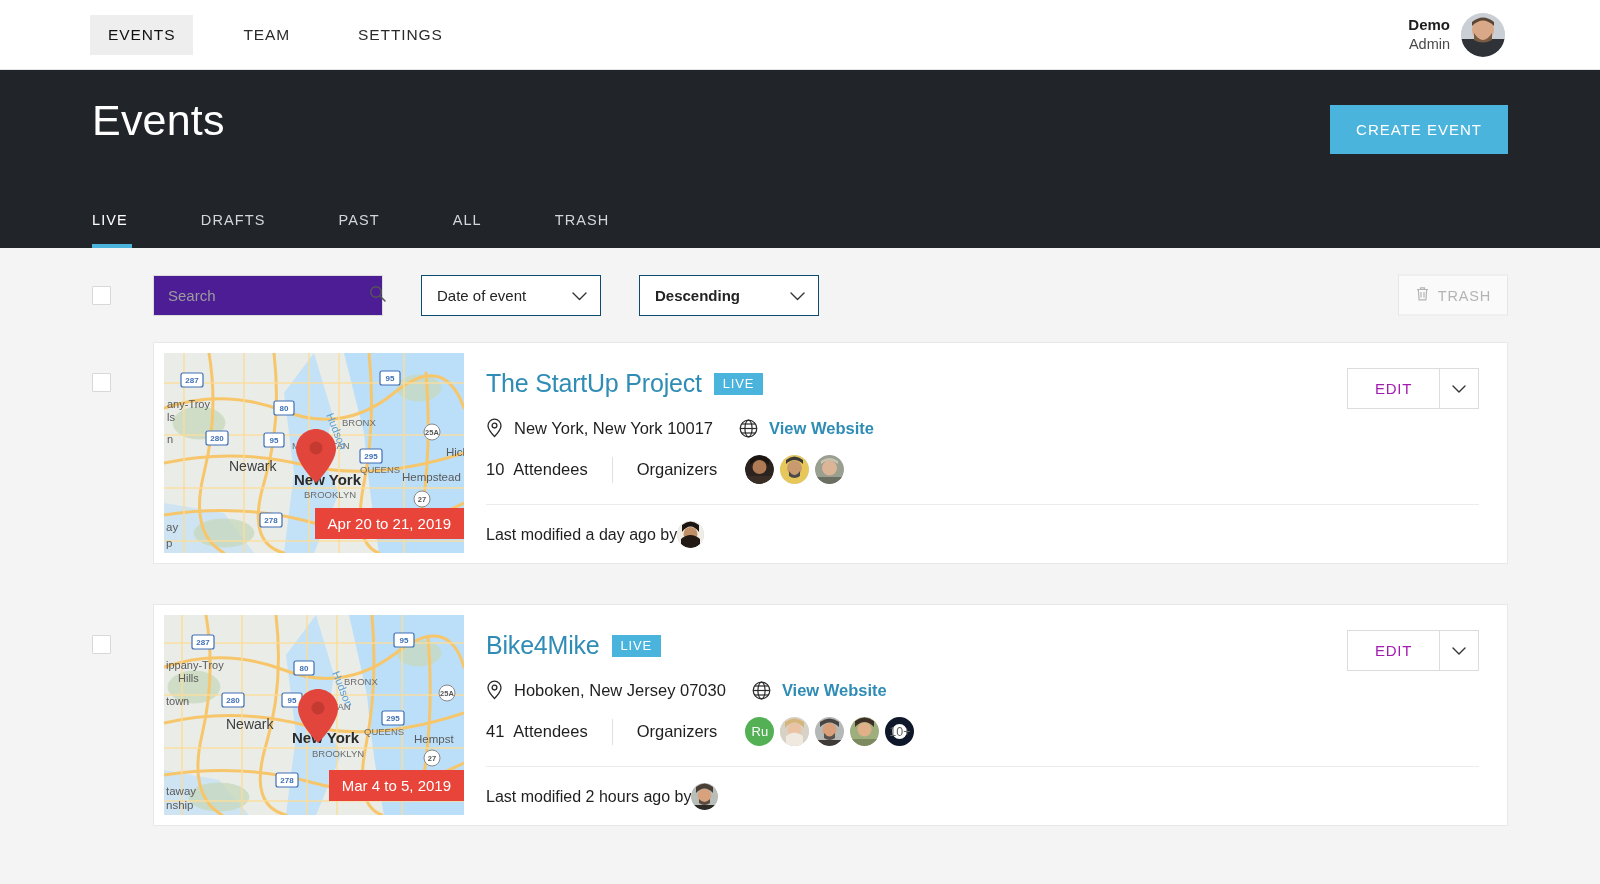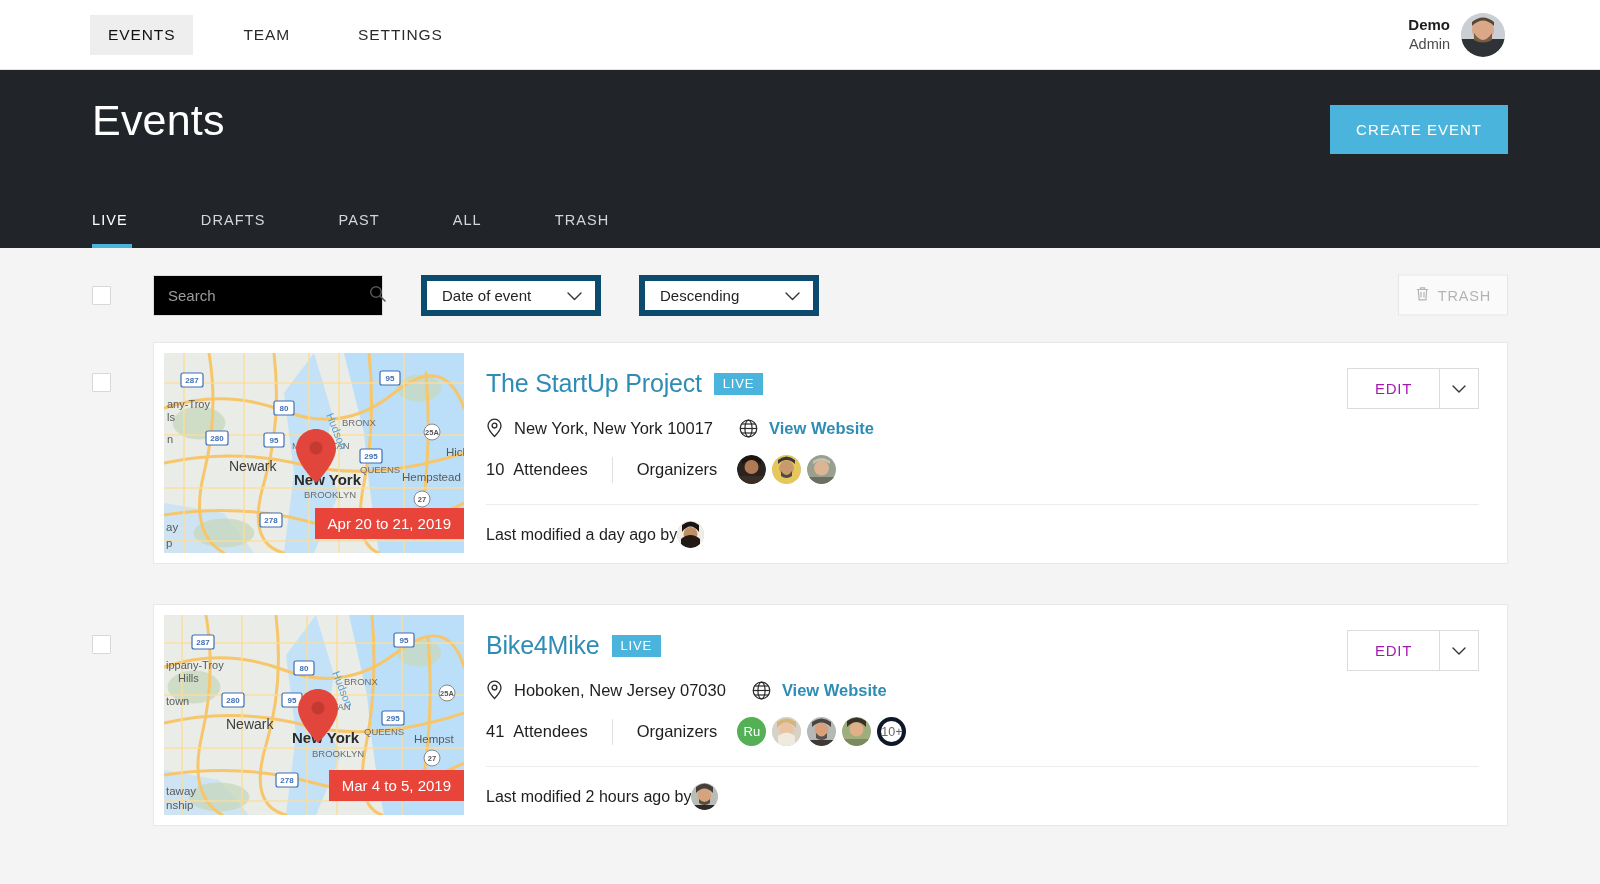--- a/index.html
+++ b/index.html
@@ -81,38 +81,38 @@
   .toolbar {
     height: 94px; display: flex; align-items: center;
     padding-left: 92px; padding-right: 92px; position: relative;
   }
   .cbox {
     width: 19px; height: 19px; border: 1.6px solid #d8d8d8;
     background: #fff; flex: none; cursor: pointer; border-radius: 1px;
   }
   .search-wrap {
     margin-left: 42px; width: 230px; height: 41px;
-    border: 1px solid #dcdcdc; background: #000000;
+    border: 1px solid #dcdcdc; background: #4c1d95;
     display: flex; align-items: center; padding: 0 12px;
     position: relative;
   }
   .search-input {
     border: none; outline: none; flex: 1;
     font-size: 15px; color: #999; background: transparent;
     font-family: "Liberation Sans", sans-serif;
   }
   .search-input::placeholder { color: #9d9d9d; }
   .select-box {
-    height: 41px; border: 6px solid #0c4a6e; background: #fff;
+    height: 41px; border: 1px solid #0c4a6e; background: #fff;
     display: flex; align-items: center; justify-content: space-between;
     padding: 0 13px 0 15px; font-size: 15px; color: #242424;
     cursor: pointer;
   }
   .sel-1 { margin-left: 38px; width: 180px; }
-  .sel-2 { margin-left: 38px; width: 180px; }
+  .sel-2 { margin-left: 38px; width: 180px; font-weight: bold; }
   .trash-btn {
     position: absolute; right: 92px; top: 50%; transform: translateY(-50%);
     height: 41px; border: 1px solid #e6e6e6; background: #fafafa;
     display: flex; align-items: center; gap: 8px;
     padding: 0 16px; color: #b4b4b4; font-size: 14.5px;
     letter-spacing: 0.8px; cursor: pointer;
   }
 
   
   .card-row { display: flex; align-items: flex-start; padding-left: 92px; padding-right: 92px; margin-bottom: 40px; }
@@ -144,29 +144,29 @@
   .meta-row {
     display: flex; align-items: center; margin-top: 20px;
     font-size: 16.5px; color: #1f1f1f;
   }
   .meta-icon { margin-right: 11px; display: flex; align-items: center; }
   .view-site { color: #2e8cb5; margin-left: 11px; font-weight: bold; cursor: pointer; }
   .globe-wrap { margin-left: 26px; display: flex; align-items: center; }
   .att-row { display: flex; align-items: center; margin-top: 17px; font-size: 16.5px; color: #1f1f1f; }
   .att-count { font-weight: normal; margin-right: 9px; }
   .vsep { width: 1px; height: 26px; background: #e0e0e0; margin: 0 24px; }
-  .org-avatars { display: flex; align-items: center; margin-left: 20px; gap: 6px; }
+  .org-avatars { display: flex; align-items: center; margin-left: 28px; gap: 6px; }
   .av-initial {
     width: 29px; height: 29px; border-radius: 50%;
     background: #53b055; color: #fff; font-size: 13px;
     display: flex; align-items: center; justify-content: center;
   }
   .av-more {
     width: 29px; height: 29px; border-radius: 50%;
-    border: 4px solid #0f172a; background: #fff; color: #666;
+    border: 7px solid #0f172a; background: #fff; color: #666;
     font-size: 12.5px; display: flex; align-items: center; justify-content: center;
   }
   .divider { height: 1px; background: #ececec; margin: 20px 0 0 0; }
   .lastmod {
     display: flex; align-items: center; 
     font-size: 16px; color: #1f1f1f; margin-top: 16px;
   }
   .edit-group {
     position: absolute; right: 28px; top: 25px;
     display: flex; align-items: stretch; border: 1px solid #dcdcdc;

